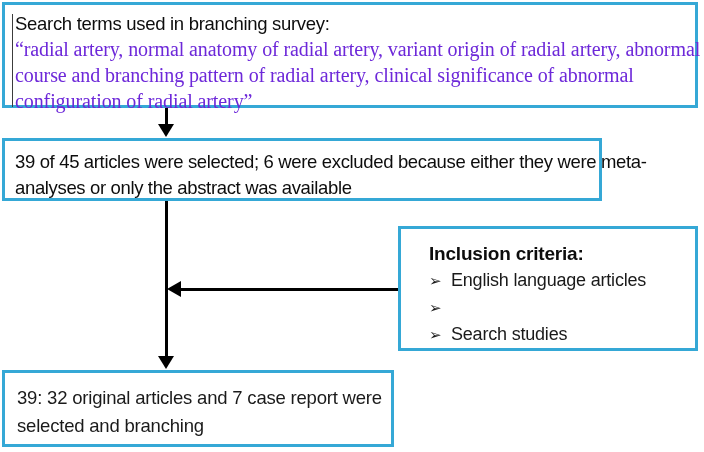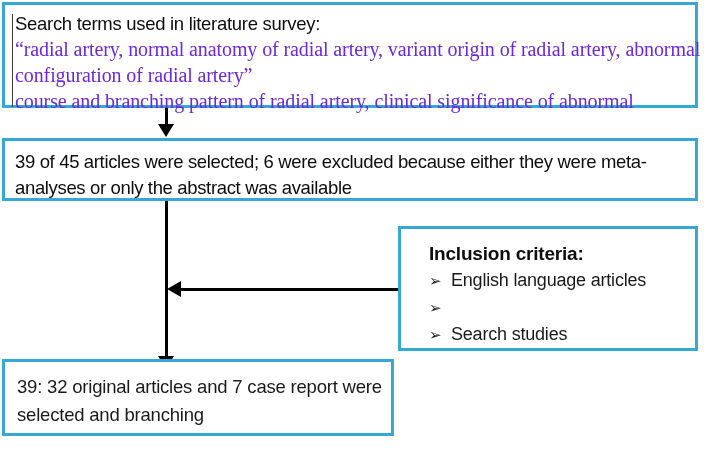--- a/index.html
+++ b/index.html
@@ -35,21 +35,21 @@
     white-space: nowrap;
     color: #6d28d9;
   }
   .inner-frame-line {
     position: absolute;
     left: 7px; top: 9px;
     width: 1px; height: 93px;
     background: #3c3c3c;
   }
   
-  .box-selection { left: 2px; top: 138px; width: 696px; height: 63px; padding: 8px 8px 0 10px; }
+  .box-selection { left: 2px; top: 138px; width: 600px; height: 63px; padding: 8px 8px 0 10px; }
   .box-selection .line {
     font-size: 18.5px;
     line-height: 26px;
     letter-spacing: -0.35px;
     white-space: nowrap;
     color: #0d0d0d;
   }
   
   .box-inclusion { left: 398px; top: 226px; width: 300px; height: 125px; padding: 12px 6px 3px 28px; }
   .box-inclusion .heading {
@@ -69,21 +69,21 @@
     white-space: nowrap;
     color: #1a1a1a;
   }
   .box-inclusion .bullet {
     width: 22px;
     flex: 0 0 22px;
     font-size: 15px;
     color: #1a1a1a;
   }
   
-  .box-result { left: 2px; top: 359px; width: 392px; height: 77px; padding: 11px 20px 0 12px; }
+  .box-result { left: 2px; top: 370px; width: 392px; height: 77px; padding: 11px 20px 0 12px; }
   .box-result .line {
     font-size: 18.5px;
     line-height: 28px;
     letter-spacing: -0.2px;
     white-space: nowrap;
     color: #1a1a1a;
   }
   
   .stem { position: absolute; background: #000000; }
   .stem-v1 { left: 165px; top: 108px; width: 3px; height: 17px; }
@@ -111,24 +111,24 @@
     border-right: 14px solid #000000;
   }
 </style>
 </head>
 <body>
 
 <div class="canvas">
 
   <div class="box box-search">
     <div class="inner-frame-line"></div>
-    <div class="title">Search terms used in literature survey:</div>
+    <div class="title">Search terms used in branching survey:</div>
     <div class="quote-line">“radial artery, normal anatomy of radial artery, variant origin of radial artery, abnormal</div>
+    <div class="quote-line">course and branching pattern of radial artery, clinical significance of abnormal</div>
     <div class="quote-line">configuration of radial artery”</div>
-    <div class="quote-line">course and branching pattern of radial artery, clinical significance of abnormal</div>
   </div>
 
   <div class="stem stem-v1"></div>
   <div class="head-down-1"></div>
 
   <div class="box box-selection">
     <div class="line">39 of 45 articles were selected; 6 were excluded because either they were meta-</div>
     <div class="line">analyses or only the abstract was available</div>
   </div>
 

